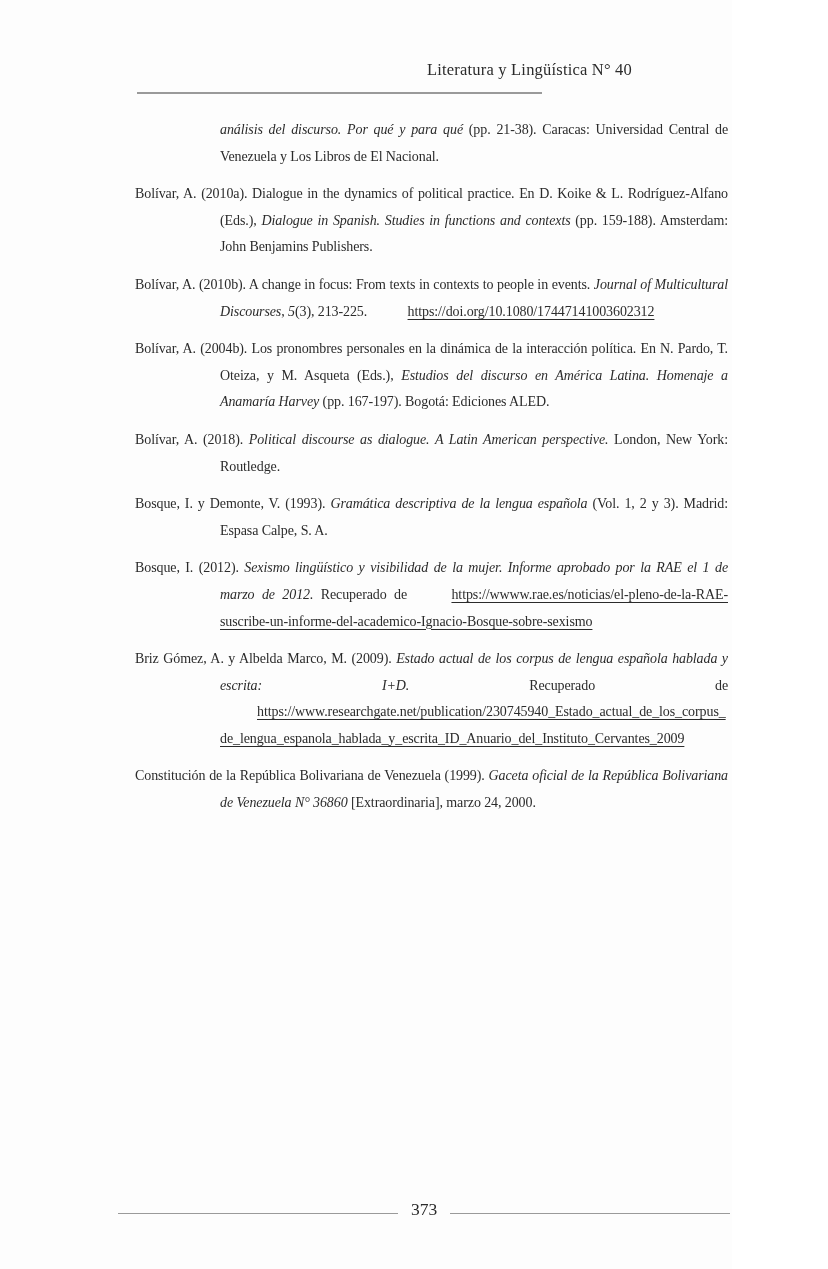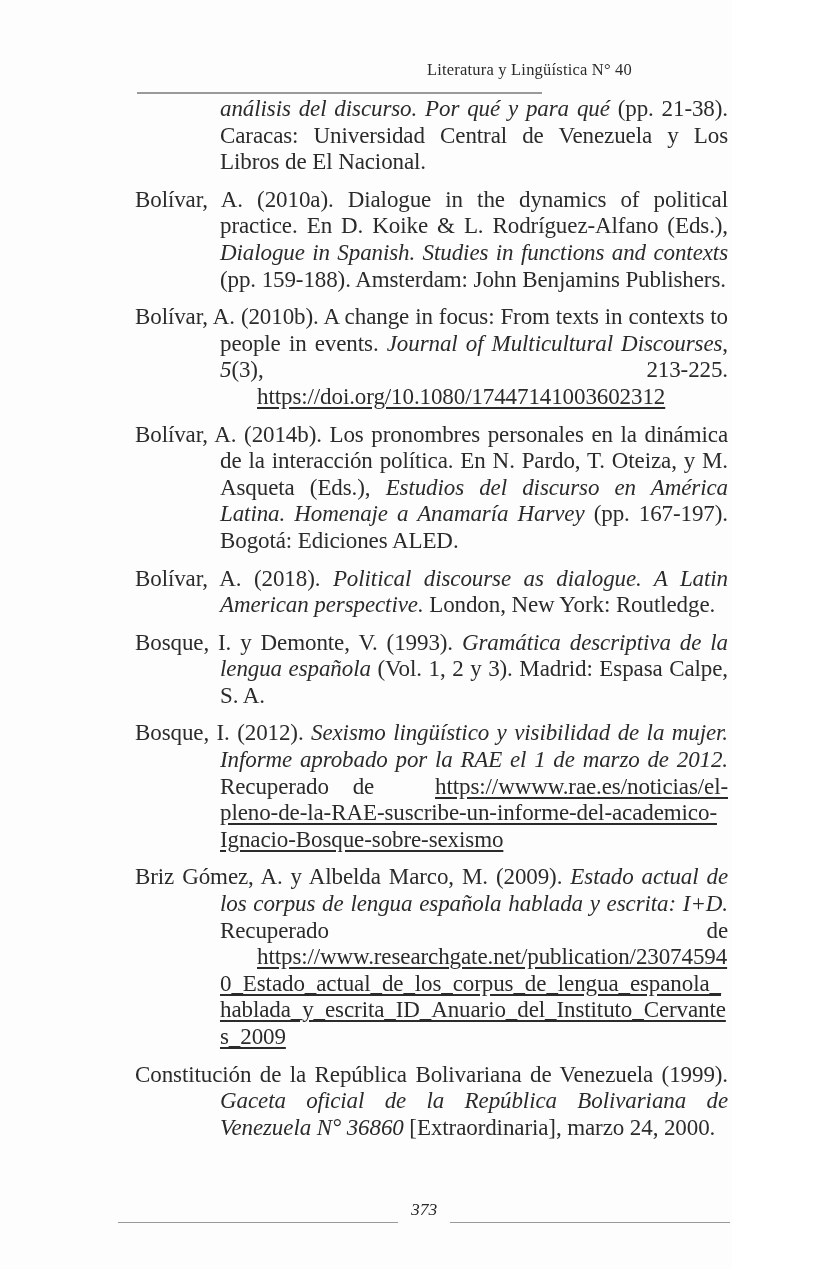--- a/index.html
+++ b/index.html
@@ -29,24 +29,24 @@
   .header-rule {
     position: absolute;
     top: 92px;
     left: 137px;
     width: 405px;
     height: 0;
     border-top: 2px solid var(--rule-color);
   }
   .references {
     position: absolute;
-    top: 96px;
+    top: 117px;
     left: 135px;
     width: 593px;
-    font-size: 23px;
+    font-size: 14px;
     line-height: 26.6px;
     text-align: justify;
     letter-spacing: -0.1px;
   }
   .ref-entry {
     margin: 0 0 11px 0;
     padding-left: 85px;
     text-indent: -85px;
   }
   .ref-entry.continuation {
@@ -59,22 +59,21 @@
     overflow-wrap: anywhere;
     cursor: pointer;
     margin-left: 37px;
   }
   .page-footer {
     position: absolute;
     top: 1205px;
     left: 118px;
     width: 612px;
     display: flex;
-    align-items: flex-end;
-    font-style: italic;
+    align-items: center;
   }
   .footer-rule {
     flex: 1 1 auto;
     height: 0;
     border-top: 1.5px solid var(--rule-color);
   }
   .page-number {
     flex: 0 0 auto;
     padding: 0 13px;
     font-size: 17.5px;
@@ -89,21 +88,21 @@
 <div class="page">
 
   <div class="running-head">Literatura y Lingüística N° 40</div>
 
   <div class="header-rule"></div>
 
   <div class="references">
       <p class="ref-entry continuation"><span class="run-italic">análisis del discurso. Por qué y para qué</span><span> (pp. 21-38). Caracas: Universidad Central de Venezuela y Los Libros de El Nacional.</span></p>
       <p class="ref-entry"><span>Bolívar, A. (2010a). Dialogue in the dynamics of political practice. En D. Koike &amp; L. Rodríguez-Alfano (Eds.), </span><span class="run-italic">Dialogue in Spanish. Studies in functions and contexts</span><span> (pp. 159-188). Amsterdam: John Benjamins Publishers.</span></p>
       <p class="ref-entry"><span>Bolívar, A. (2010b). A change in focus: From texts in contexts to people in events. </span><span class="run-italic">Journal of Multicultural Discourses</span><span>, </span><span class="run-italic">5</span><span>(3), 213-225. </span><span class="ref-link">https://doi.org/10.1080/17447141003602312</span></p>
-      <p class="ref-entry"><span>Bolívar, A. (2014b). Los pronombres personales en la dinámica de la interacción política. En N. Pardo, T. Oteiza, y M. Asqueta (Eds.), </span><span class="run-italic">Estudios del discurso en América Latina. Homenaje a Anamaría Harvey</span><span> (pp. 167-197). Bogotá: Ediciones ALED.</span></p>
+      <p class="ref-entry"><span>Bolívar, A. (2004b). Los pronombres personales en la dinámica de la interacción política. En N. Pardo, T. Oteiza, y M. Asqueta (Eds.), </span><span class="run-italic">Estudios del discurso en América Latina. Homenaje a Anamaría Harvey</span><span> (pp. 167-197). Bogotá: Ediciones ALED.</span></p>
       <p class="ref-entry"><span>Bolívar, A. (2018). </span><span class="run-italic">Political discourse as dialogue. A Latin American per­spective.</span><span> London, New York: Routledge.</span></p>
       <p class="ref-entry"><span>Bosque, I. y Demonte, V. (1993). </span><span class="run-italic">Gramática descriptiva de la lengua española</span><span> (Vol. 1, 2 y 3). Madrid: Espasa Calpe, S. A.</span></p>
       <p class="ref-entry"><span>Bosque, I. (2012). </span><span class="run-italic">Sexismo lingüístico y visibilidad de la mujer. Informe aprobado por la RAE el 1 de marzo de 2012.</span><span> Recuperado de </span><span class="ref-link">https://wwww.rae.es/noticias/el-pleno-de-la-RAE-suscribe-un-informe-del-academico-Ignacio-Bosque-sobre-sexismo</span></p>
       <p class="ref-entry"><span>Briz Gómez, A. y Albelda Marco, M. (2009). </span><span class="run-italic">Estado actual de los corpus de lengua española hablada y escrita: I+D.</span><span> Recuperado de </span><span class="ref-link">https://www.researchgate.net/publication/230745940_Estado_actual_de_los_corpus_de_lengua_espanola_hablada_y_escrita_ID_Anuario_del_Instituto_Cervantes_2009</span></p>
       <p class="ref-entry"><span>Constitución de la República Bolivariana de Venezuela (1999). </span><span class="run-italic">Gaceta oficial de la República Bolivariana de Venezuela N° 36860</span><span> [Extraordinaria], marzo 24, 2000.</span></p>
     </div>
 
   <div class="page-footer">
     <span class="footer-rule"></span>
     <span class="page-number">373</span>

